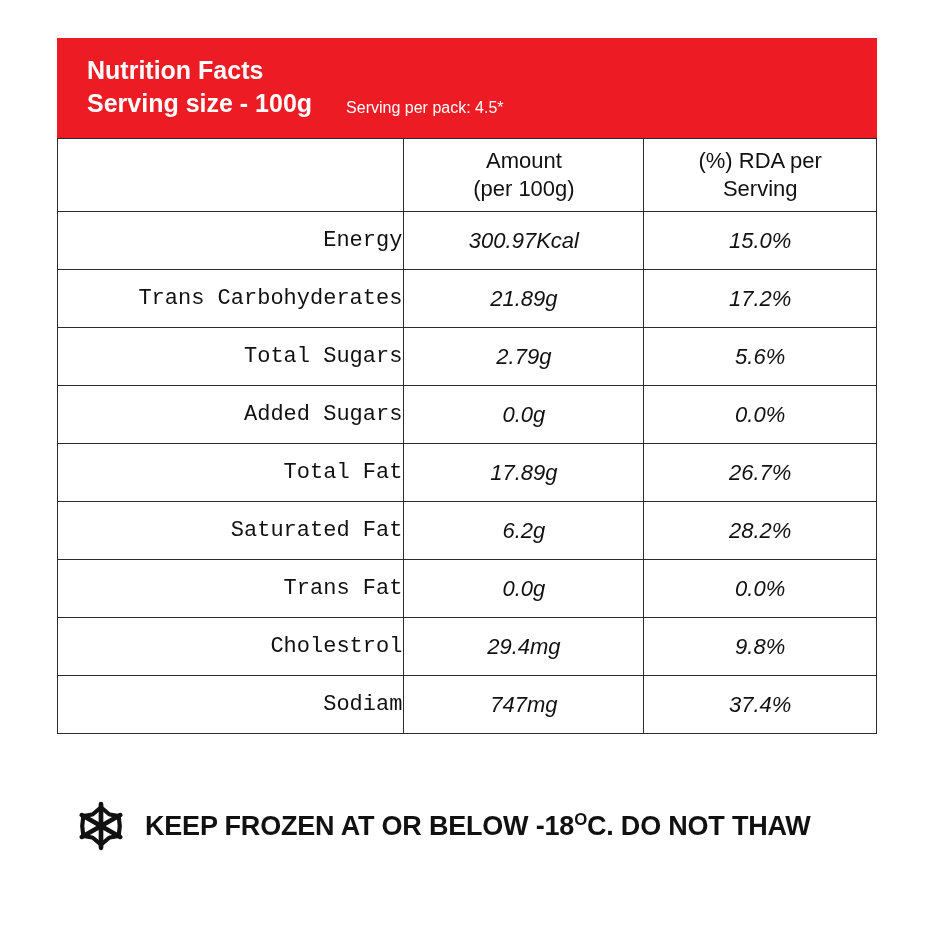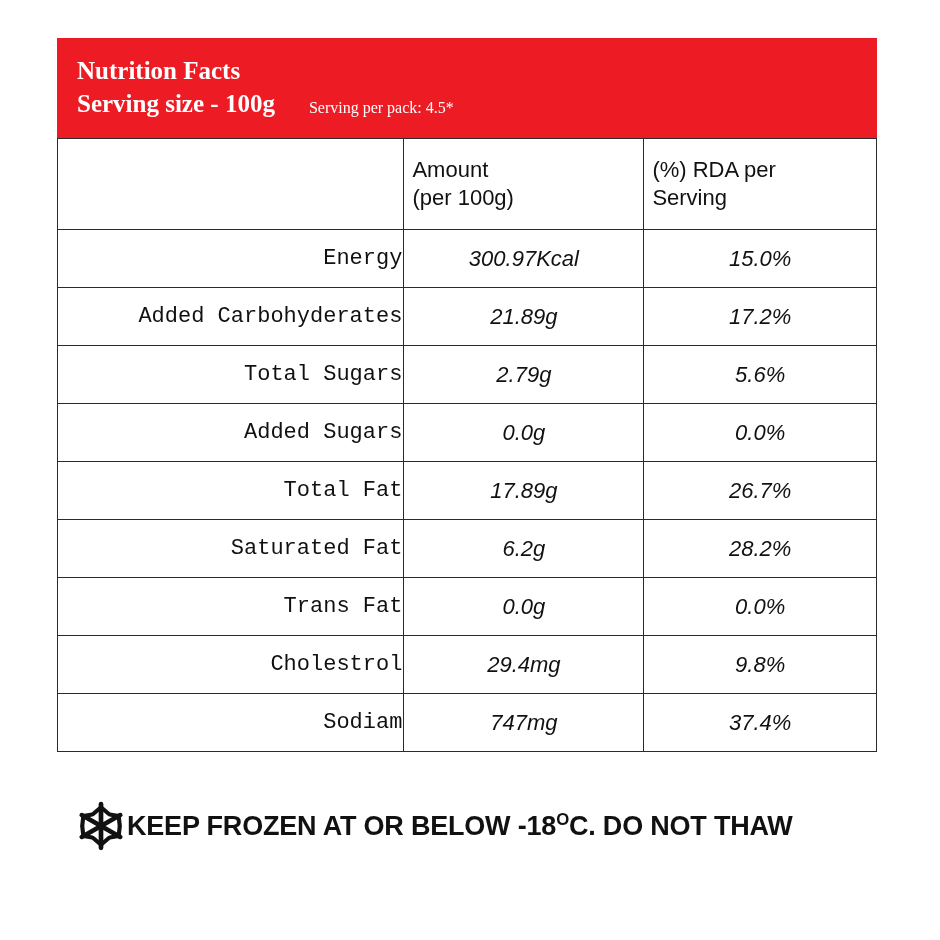--- a/index.html
+++ b/index.html
@@ -20,26 +20,25 @@
     position: absolute;
     left: 57px;
     top: 38px;
     width: 820px;
   }
 
   
   .header {
     background: #ed1c24;
     color: #ffffff;
-    padding: 16px 30px 18px 20px;
+    padding: 16px 30px 18px 30px;
     box-sizing: border-box;
     display: flex;
     align-items: flex-start;
     min-height: 100px;
-    font-family: Liberation Serif, serif;
   }
   .header-left {
     font-weight: bold;
     font-size: 25px;
     line-height: 1.32;
     white-space: nowrap;
   }
   .header-right {
     font-size: 16px;
     line-height: 1.32;
@@ -59,22 +58,22 @@
   table.nutrition td {
     border: 1px solid #2b2b2b;
     font-size: 22px;
     color: #111111;
   }
   col.c-name { width: 42.3%; }
   col.c-amount { width: 29.3%; }
   col.c-rda { width: 28.4%; }
 
   tr.head-row td {
-    text-align: left;
-    padding: 9px 8px;
+    text-align: center;
+    padding: 0 8px;
     line-height: 1.27;
     height: 72px;
     vertical-align: middle;
   }
   tr.head-row td.blank { border-left: 1px solid #2b2b2b; }
 
   tr.data-row td {
     height: 55px;
     vertical-align: middle;
   }
@@ -88,20 +87,21 @@
     font-style: italic;
   }
 
   
   .frozen {
     position: absolute;
     left: 75px;
     top: 800px;
     display: flex;
     align-items: center;
+    gap: 18px;
   }
   .snowflake {
     width: 52px;
     height: 52px;
     display: block;
   }
   .frozen-text {
     font-weight: bold;
     font-size: 27px;
     letter-spacing: -0.2px;
@@ -144,21 +144,21 @@
           <span>Serving</span>
         </td>
       </tr>
 
       <tr class="data-row">
         <td class="cell-name">Energy</td>
         <td class="cell-val">300.97Kcal</td>
         <td class="cell-val">15.0%</td>
       </tr>
       <tr class="data-row">
-        <td class="cell-name">Added Carbohyderates</td>
+        <td class="cell-name">Trans Carbohyderates</td>
         <td class="cell-val">21.89g</td>
         <td class="cell-val">17.2%</td>
       </tr>
       <tr class="data-row">
         <td class="cell-name">Total Sugars</td>
         <td class="cell-val">2.79g</td>
         <td class="cell-val">5.6%</td>
       </tr>
       <tr class="data-row">
         <td class="cell-name">Added Sugars</td>

